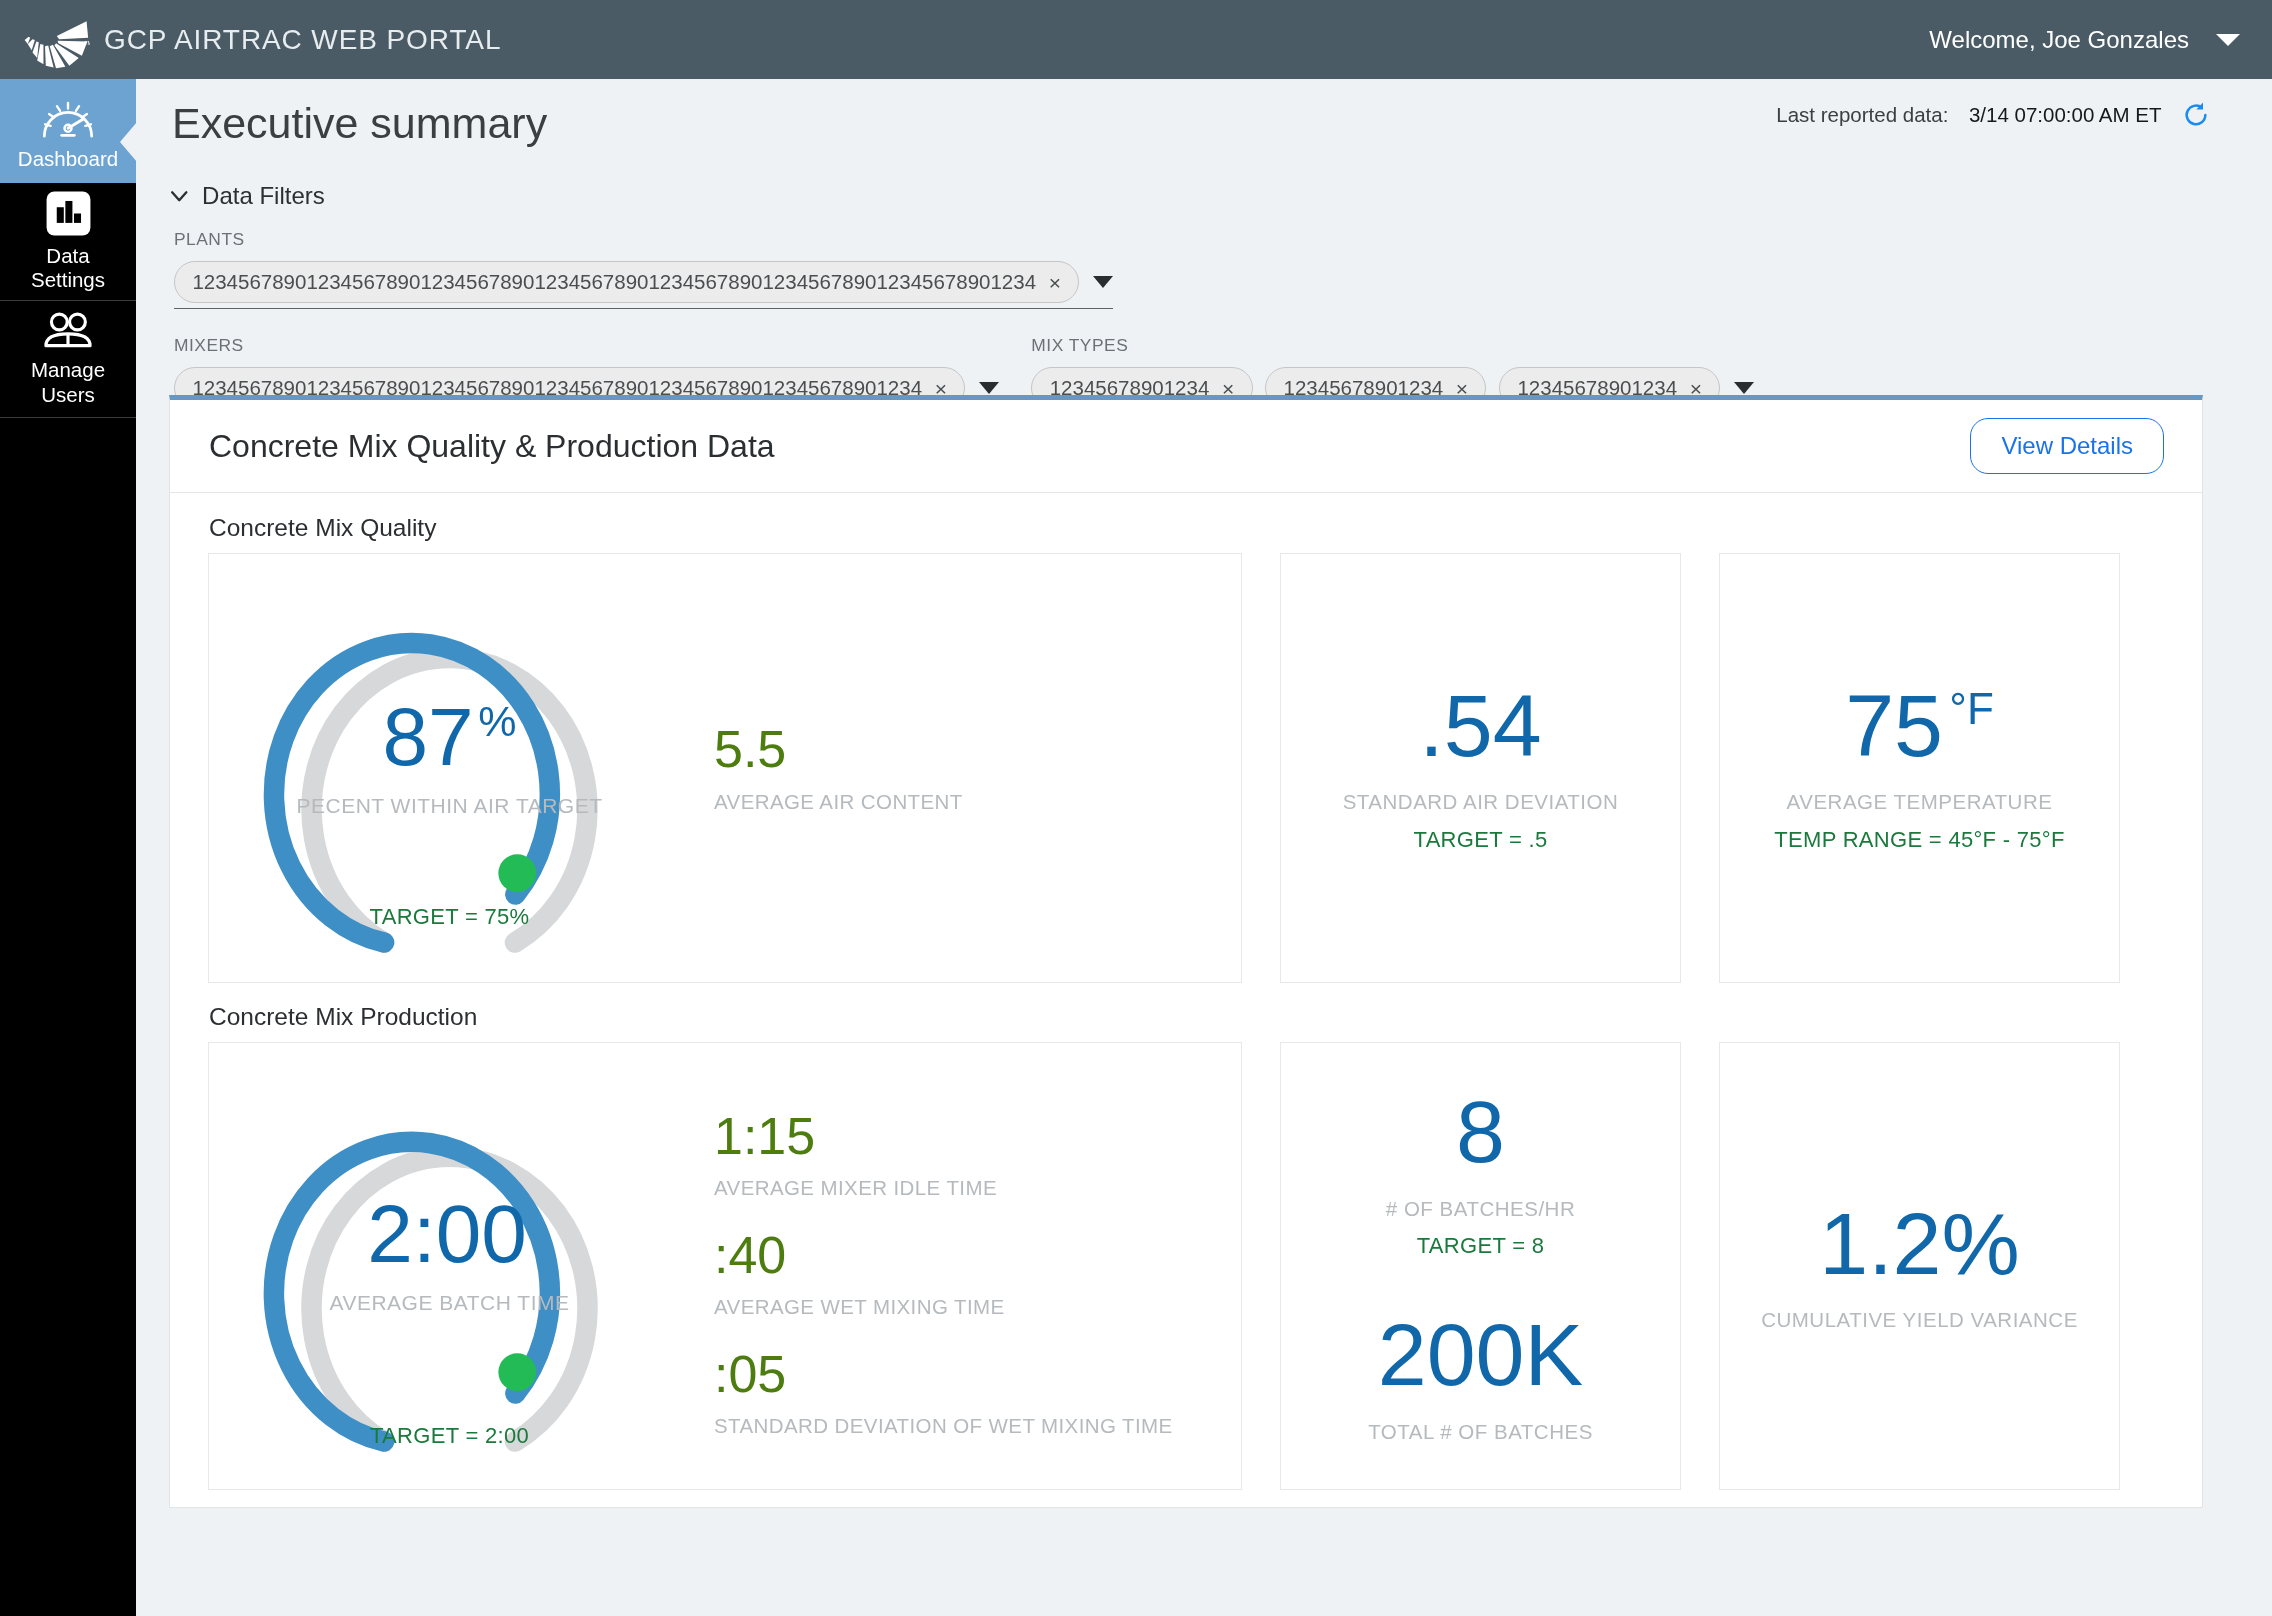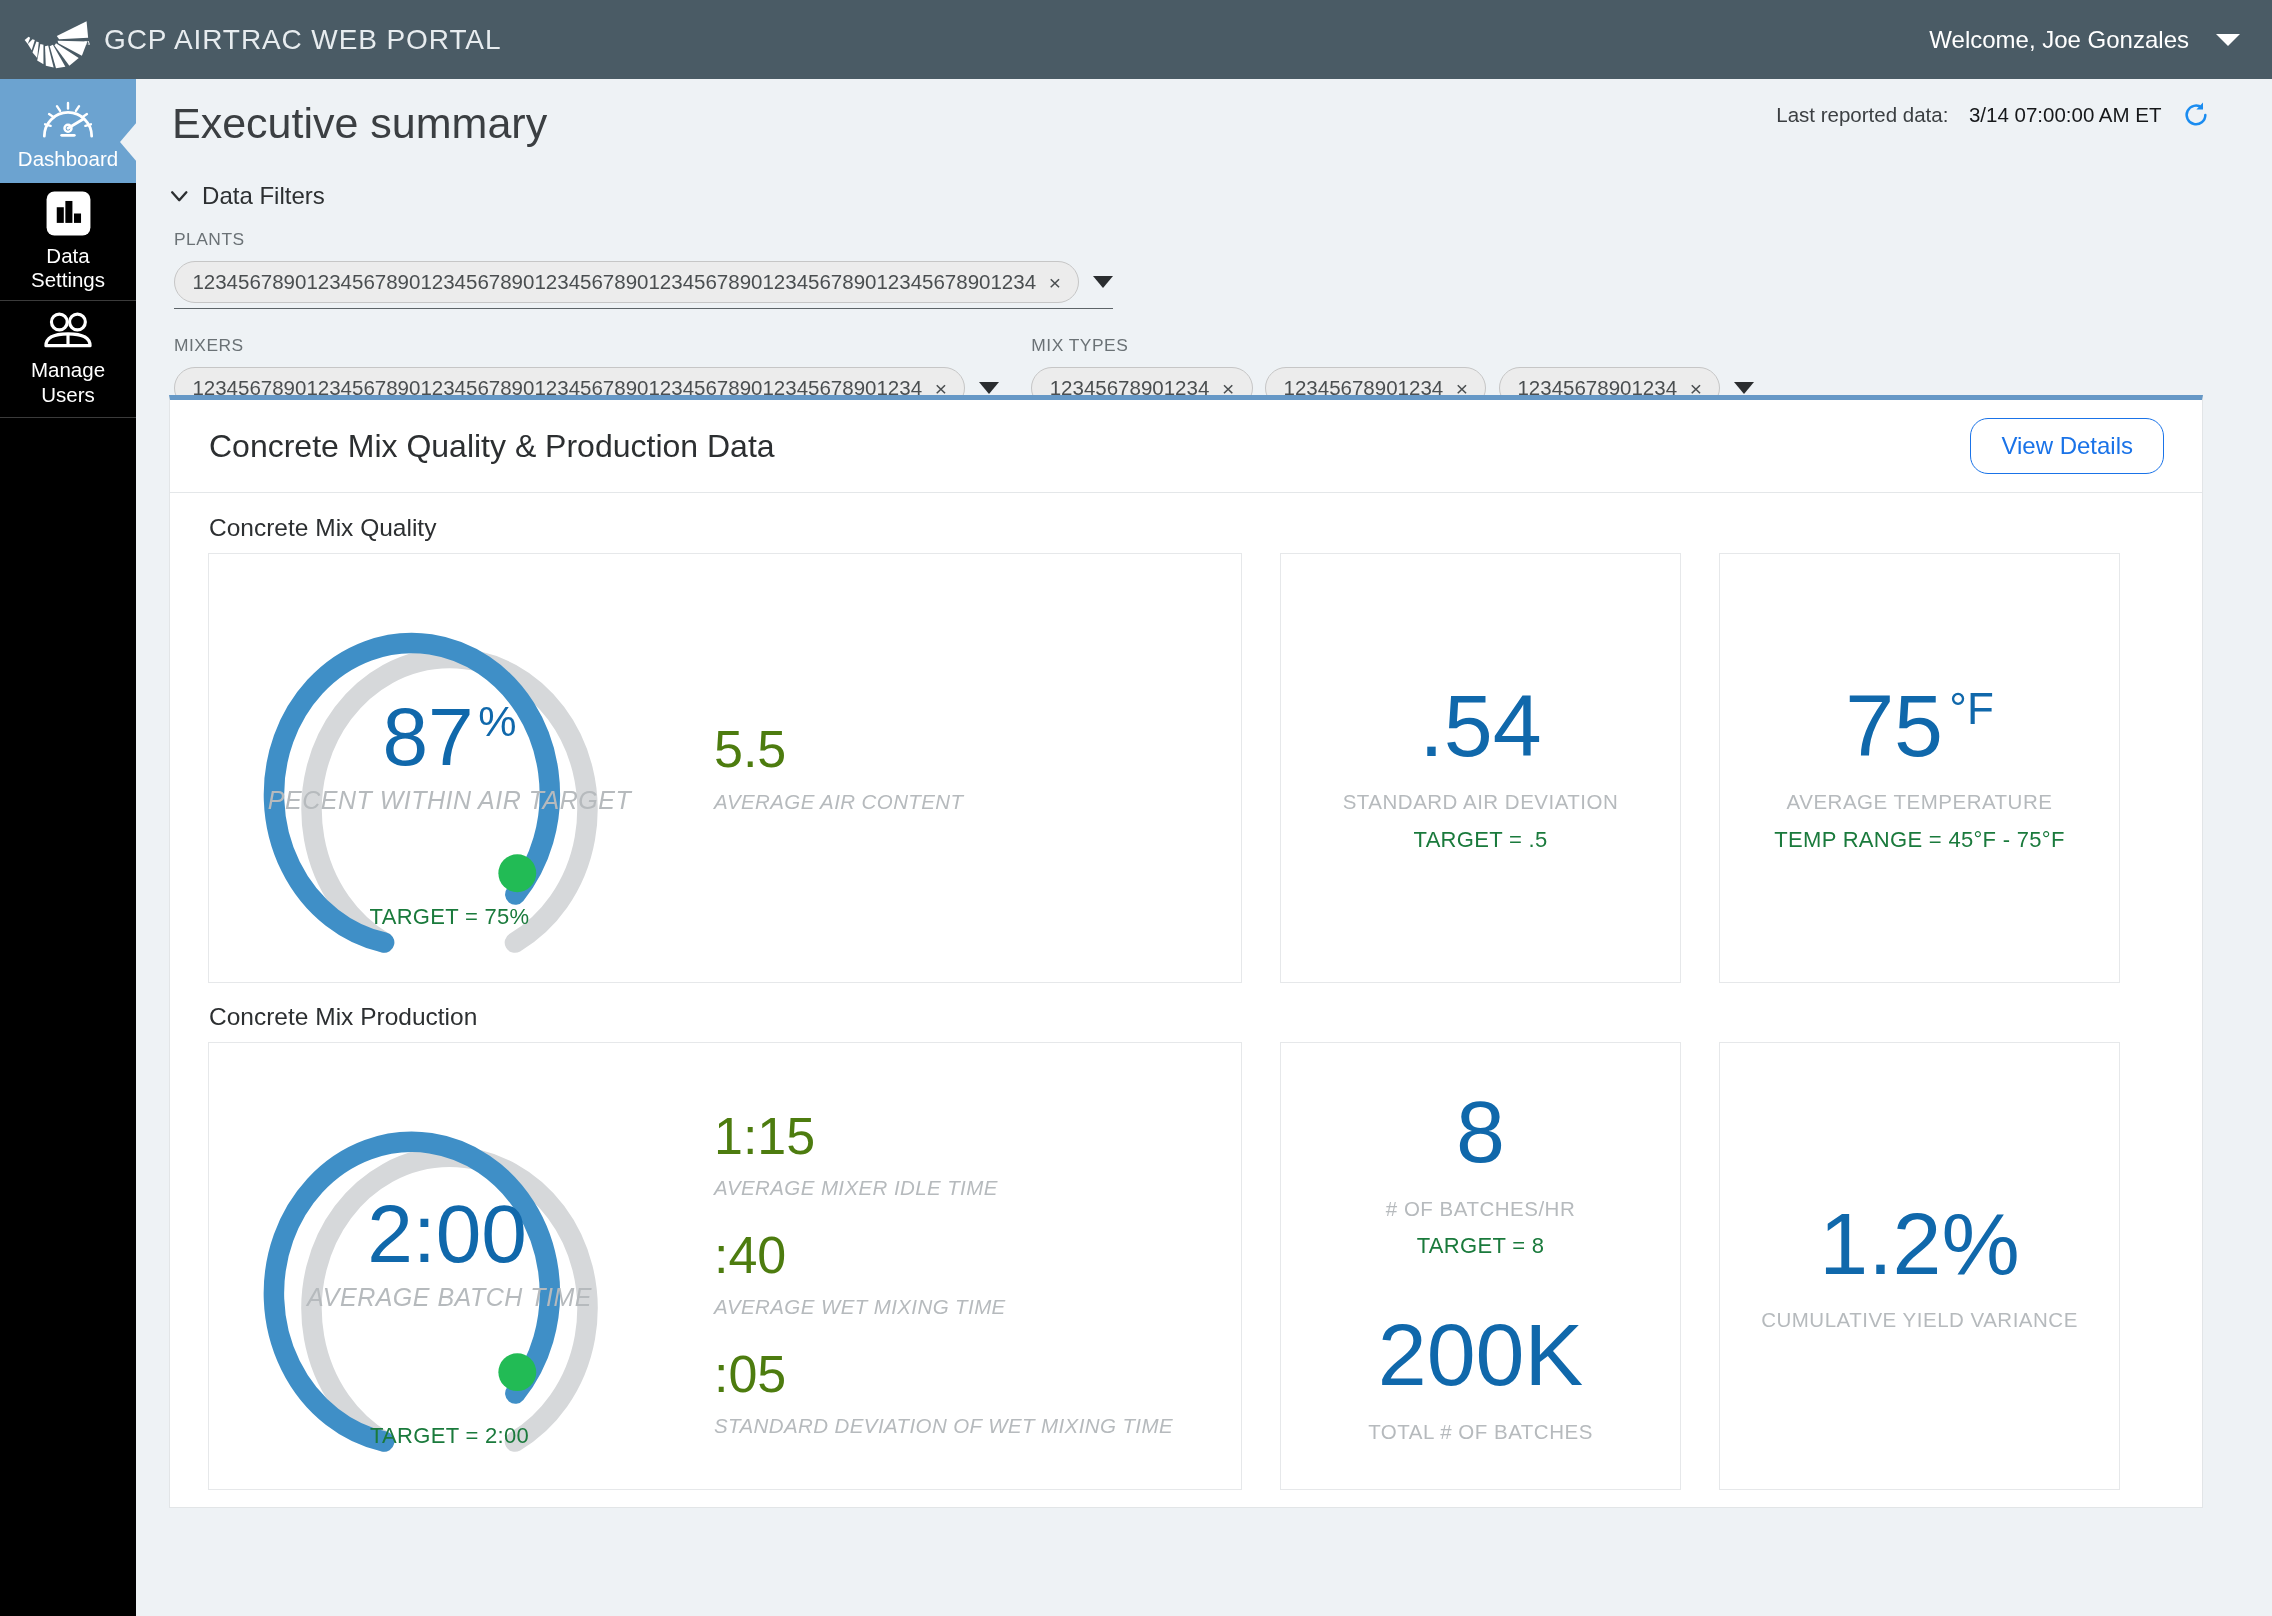--- a/index.html
+++ b/index.html
@@ -136,31 +136,31 @@
   .gauge svg { position:absolute; left:0; top:0; }
   .gauge-center {
     position:absolute; left:0; right:0; text-align:center;
   }
   .gauge-value {
     font-size:82px; color:#1068ab; font-weight:300; line-height:1;
     display:inline-flex; align-items:flex-start;
   }
   .gauge-unit { font-size:43px; color:#1068ab; font-weight:300; margin-left:4.7px; margin-top:4.7px; }
   .gauge-caption {
-    font-size:25px; color:#b6babd; letter-spacing:0.5px; margin-top:8px;font-style:italic;
+    font-size:21px; color:#b6babd; letter-spacing:0.5px; margin-top:16px;
   }
   .gauge-target {
     position:absolute; left:0; right:0; text-align:center;
     font-size:22px; color:#1a7a3c; letter-spacing:0.3px;
   }
 
   .metrics { flex:1; padding-left:24px; }
   .metric { margin-bottom:0; }
   .metric-value { font-size:52px; color:#4d7c0f; font-weight:400; line-height:1.1; }
-  .metric-label { font-size:20.5px; color:#b6babd; letter-spacing:0.4px; margin-top:11px;font-style:italic; }
+  .metric-label { font-size:20.5px; color:#b6babd; letter-spacing:0.4px; margin-top:11px; }
 
   .kpi {
     display:flex; flex-direction:column; align-items:center; justify-content:center;
     height:100%; text-align:center;
   }
   .kpi-value {
     font-size:88px; color:#1068ab; font-weight:300; line-height:1;
     display:inline-flex; align-items:flex-start;
   }
   .kpi-unit { font-size:44px; color:#1068ab; font-weight:300; margin-left:6.3px; margin-top:4.7px; }

